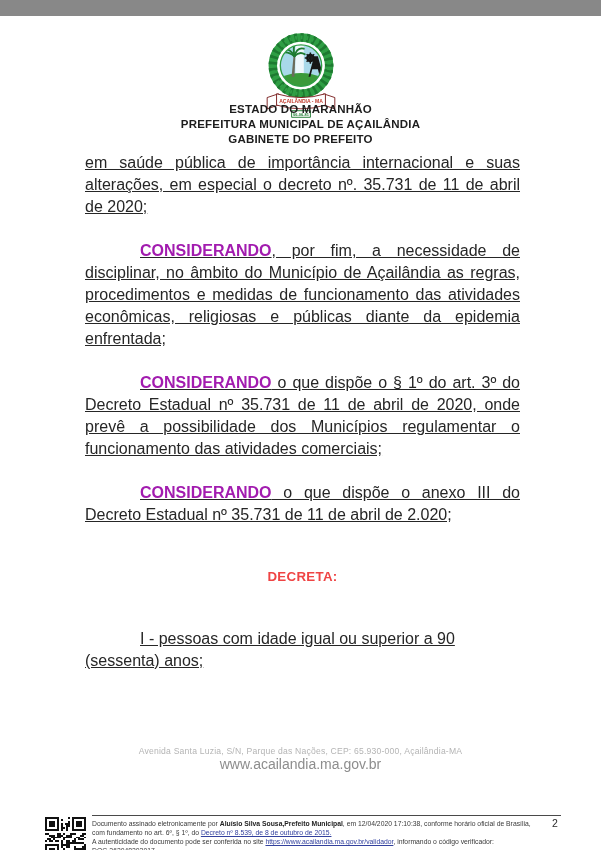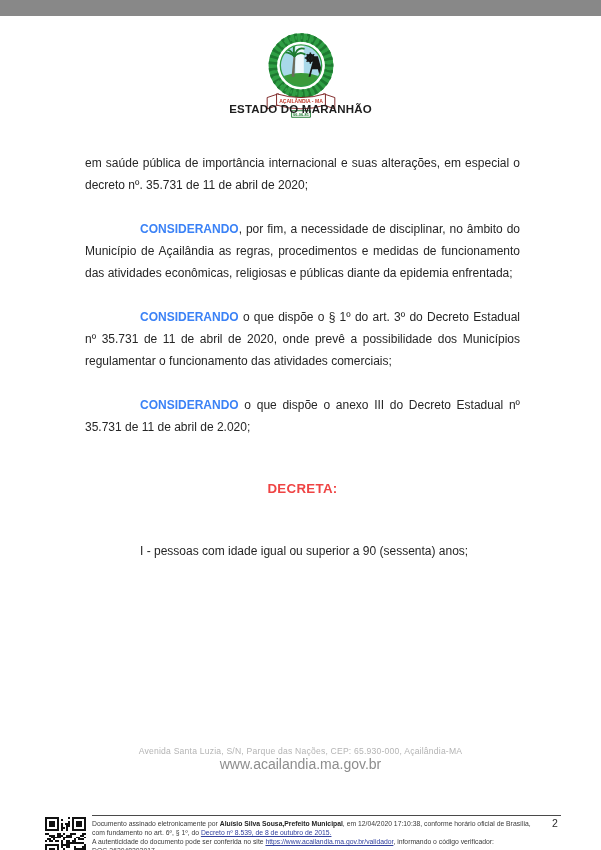--- a/index.html
+++ b/index.html
@@ -22,28 +22,29 @@
     position:absolute; top:86px; left:0; right:0;
     text-align:center;
     font-weight:bold; font-size:11.5px; line-height:15px;
     color:#1d1d1d; letter-spacing:.2px;
   }
   
   .doc-body {
     position:absolute; top:136px; left:85px; width:435px;
   }
   .para {
-    font-size:12px; line-height:22px;
+    font-size:16px; line-height:22px;
     text-align:justify;
     margin-bottom:22px;
     color:#262626;
+    text-decoration:underline;
   }
   .para.indent { text-indent:55px; }
   .para.no-justify { text-align:left; }
-  .para b { font-weight:bold; color:#3b82f6; }
+  .para b { font-weight:bold; color:#a21caf; }
   .decreta {
     font-size:13.3px; line-height:22px; font-weight:bold;
     text-align:center; margin:40px 0 40px 0; color:#ef4444;
     letter-spacing:.3px;
   }
   
   .address {
     position:absolute; top:729px; left:0; right:0;
     text-align:center; line-height:13px;
   }
@@ -120,20 +121,22 @@
       <path d="M86 74 L74 70 L74 82 L86 86 Z" fill="#ffffff" stroke="#7a1f1f" stroke-width="1"></path>
       <path d="M24 70 Q50 78 76 70 L76 82 Q50 90 24 82 Z" fill="#ffffff" stroke="#7a1f1f" stroke-width="1"></path>
       <text x="50" y="79.5" text-anchor="middle" font-size="5.4" font-weight="bold" fill="#c0392b" font-family="Liberation Sans, sans-serif">AÇAILÂNDIA - MA</text>
       <path d="M40 88 L60 88 L60 95 L40 95 Z" fill="#ffffff" stroke="#1d7a30" stroke-width="1"></path>
       <text x="50" y="93.2" text-anchor="middle" font-size="4.2" font-weight="bold" fill="#1d7a30" font-family="Liberation Sans, sans-serif">06-06-81</text>
     </svg>
   </div>
 
   <div class="org-lines">
     <div>ESTADO DO MARANHÃO</div>
+    <div>PREFEITURA MUNICIPAL DE AÇAILÂNDIA</div>
+    <div>GABINETE DO PREFEITO</div>
   </div>
 
   <div class="doc-body">
 
     <p class="para"><span>em saúde pública de importância internacional e suas alterações, em especial o decreto nº. 35.731 de 11 de abril de 2020;</span></p>
 
     <p class="para indent"><b>CONSIDERANDO</b><span>, por fim, a necessidade de disciplinar, no âmbito do Município de Açailândia as regras, procedimentos e medidas de funcionamento das atividades econômicas, religiosas e públicas diante da epidemia enfrentada;</span></p>
 
 
     <p class="para indent"><b>CONSIDERANDO</b><span> o que dispõe o § 1º do art. 3º do Decreto Estadual nº 35.731 de 11 de abril de 2020, onde prevê a possibilidade dos Municípios regulamentar o funcionamento das atividades comerciais;</span></p>

